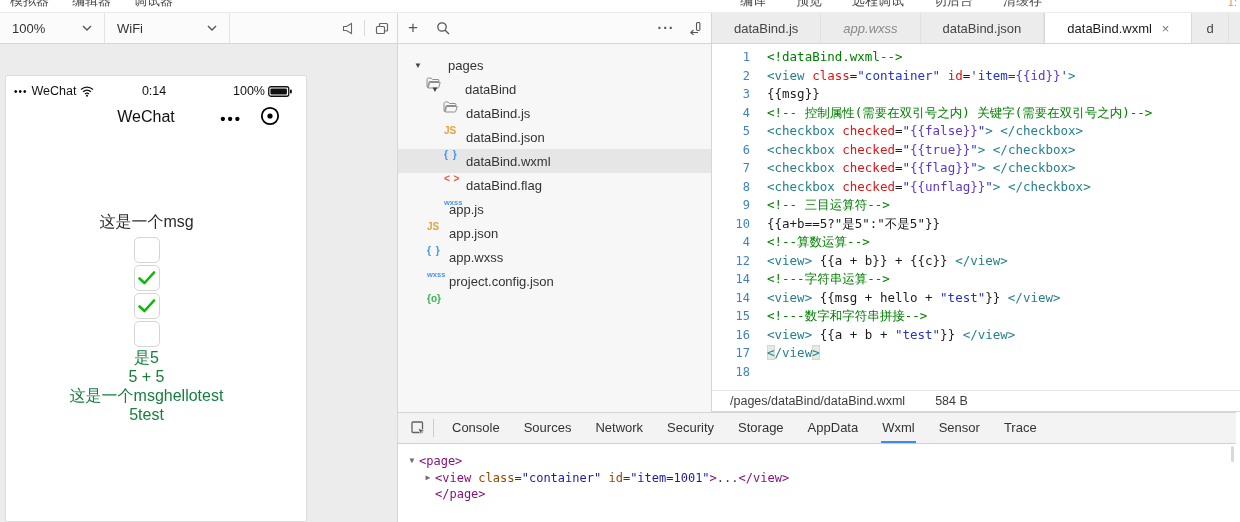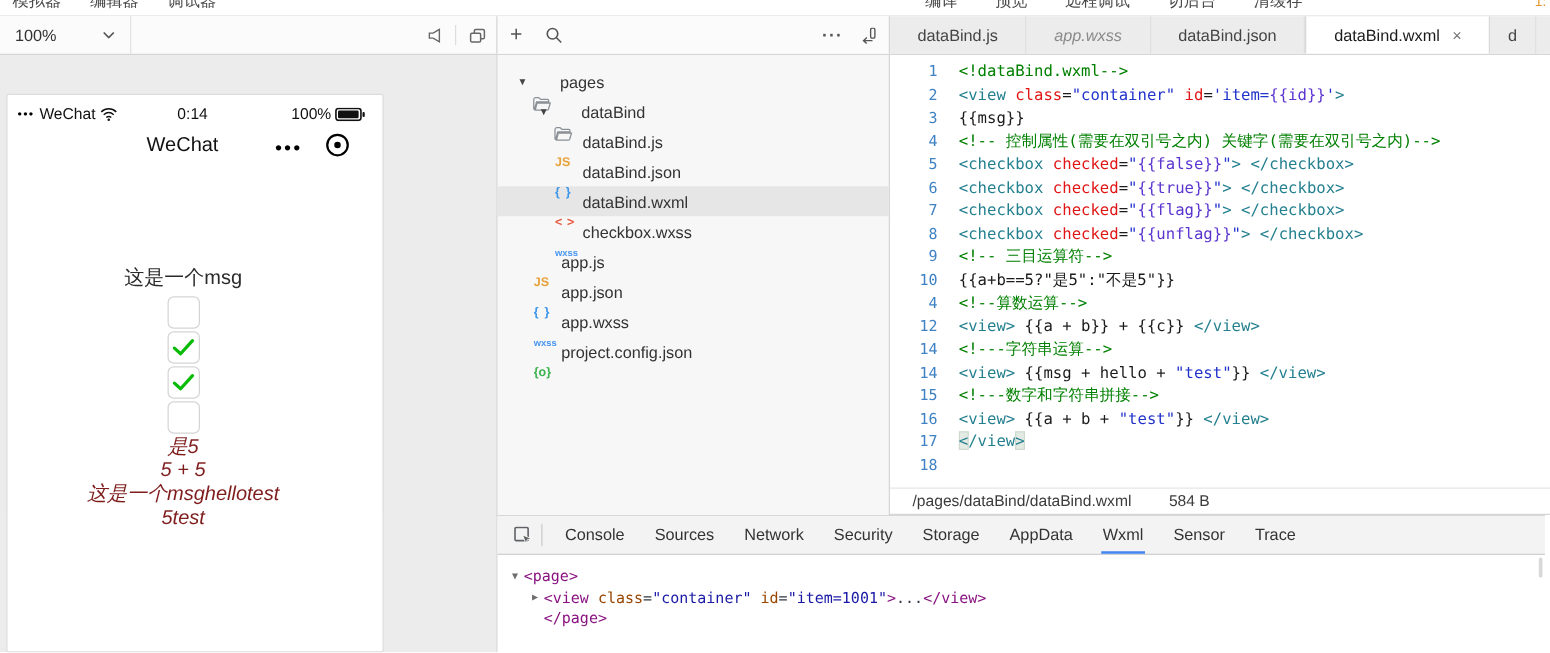--- a/index.html
+++ b/index.html
@@ -53,21 +53,21 @@
   .ph-time { position:absolute; left:50%; transform:translateX(-58%); font-size:12.5px; }
   .ph-batt { margin-left:auto; display:flex; align-items:center; gap:3px; }
   .ph-nav { position:relative; height:42px; }
   .ph-title { position:absolute; left:0; width:280px; text-align:center; top:10px; font-size:16px; color:#111; }
   .ph-menu-dots { position:absolute; right:64px; top:12px; font-size:15px; font-weight:bold; letter-spacing:2px; color:#000; }
   .ph-record { position:absolute; right:26px; top:8px; }
   .ph-content { width:281px; margin-top:72px; display:flex; flex-direction:column; align-items:center; }
   .msgline { font-size:16px; color:#2b2b2b; margin-bottom:3px; }
   .cbx { width:26px; height:26px; border:1px solid #d5d5d5; border-radius:5px; background:#fff;
          margin:1px 0; display:flex; align-items:center; justify-content:center; }
-  .simline { font-size:16px; color:#7f1d1d; line-height:19px;font-style:italic; }
+  .simline { font-size:16px; color:#15803d; line-height:19px; }
 
   
   .explorer { position:absolute; left:397px; top:44px; width:315px; height:368px;
               background:#f6f7f6; border-left:1px solid #d6d6d6; border-right:1px solid #d6d6d6; padding-top:9px; }
   .trow { display:flex; align-items:center; height:24px; font-size:13px; color:#333; white-space:nowrap; }
   .trow.selected { background:#e5e6e5; }
   .tcaret { width:16px; font-size:8px; color:#444; text-align:center; flex:none; }
   .ticon { width:22px; flex:none; display:flex; align-items:center; justify-content:flex-start;margin-top:35px; }
   .ft { font-family:"Liberation Sans", sans-serif; font-weight:bold; }
   .ft-js   { color:#e9a23b; font-size:10px; }
@@ -140,20 +140,26 @@
   </div>
 
   <div class="toolrow">
     <div class="sim-toolbar">
       <div class="dd zoom">
         <span>100%</span>
         <svg class="chev" width="10" height="6">
             <path d="M1 1 L5 5 L9 1" fill="none" stroke="#555" stroke-width="1.4"></path>
           </svg>
       </div>
+      <div class="dd net">
+        <span>WiFi</span>
+        <svg class="chev" width="10" height="6">
+            <path d="M1 1 L5 5 L9 1" fill="none" stroke="#555" stroke-width="1.4"></path>
+          </svg>
+      </div>
       <div class="sim-icons">
         <svg width="13" height="13" viewBox="0 0 13 13">
             <path d="M10.5 1.5 L5.5 4.5 H2.5 V8.5 H5.5 L10.5 11.5 Z" fill="none" stroke="#666" stroke-width="1.1"></path>
           </svg>
         <div class="vsep"></div>
         <svg width="14" height="13" viewBox="0 0 14 13">
             <rect x="4.5" y="1.5" width="8" height="7.5" rx="1" fill="none" stroke="#666" stroke-width="1.2"></rect>
             <rect x="1.5" y="4.5" width="8" height="7" rx="1" fill="#fbfbfb" stroke="#666" stroke-width="1.2"></rect>
           </svg>
       </div>
@@ -289,21 +295,21 @@
       <div class="trow selected" style="padding-left: 46px;">
         <span class="ticon">
           <span class="ft ft-wxml">&lt; &gt;</span>
         </span>
         <span>dataBind.wxml</span>
       </div>
       <div class="trow" style="padding-left: 46px;">
         <span class="ticon">
           <span class="ft ft-wxss">wxss</span>
         </span>
-        <span>checkbox.wxss</span>
+        <span>dataBind.flag</span>
       </div>
       <div class="trow" style="padding-left: 29px;">
         <span class="ticon">
           <span class="ft ft-js">JS</span>
         </span>
         <span>app.js</span>
       </div>
       <div class="trow" style="padding-left: 29px;">
         <span class="ticon">
           <span class="ft ft-json">{ }</span>

